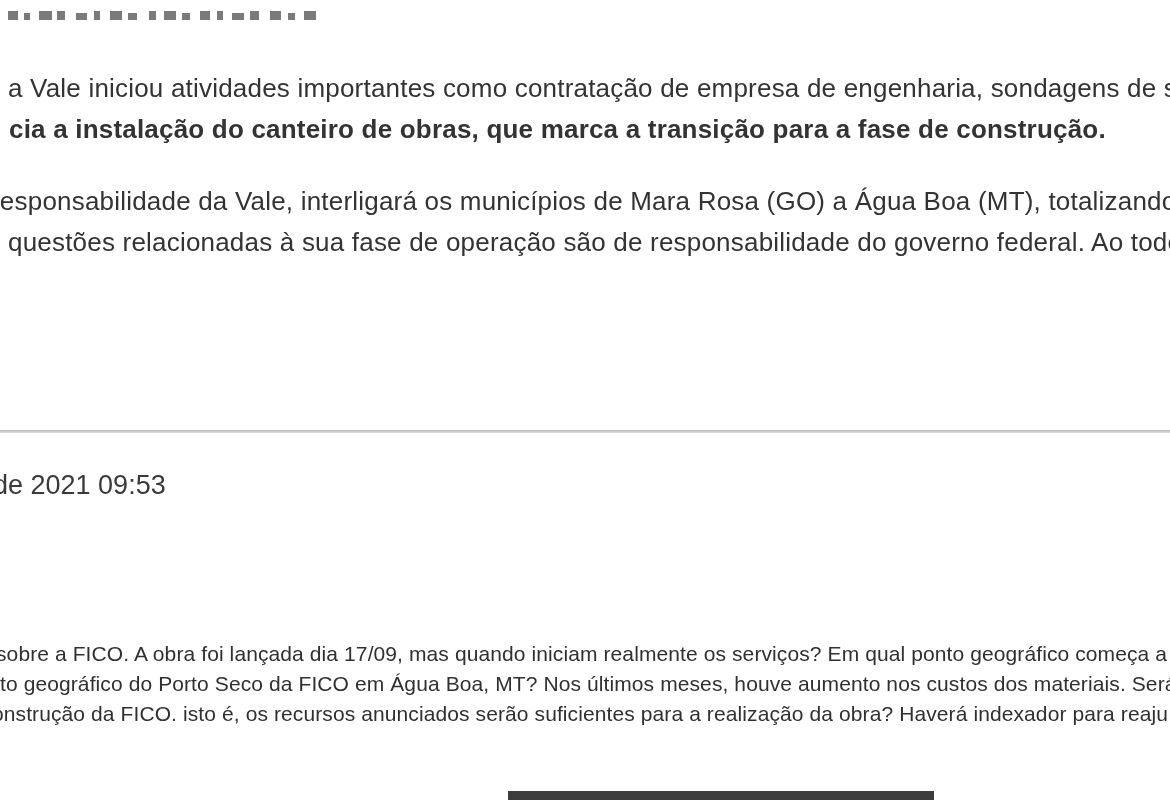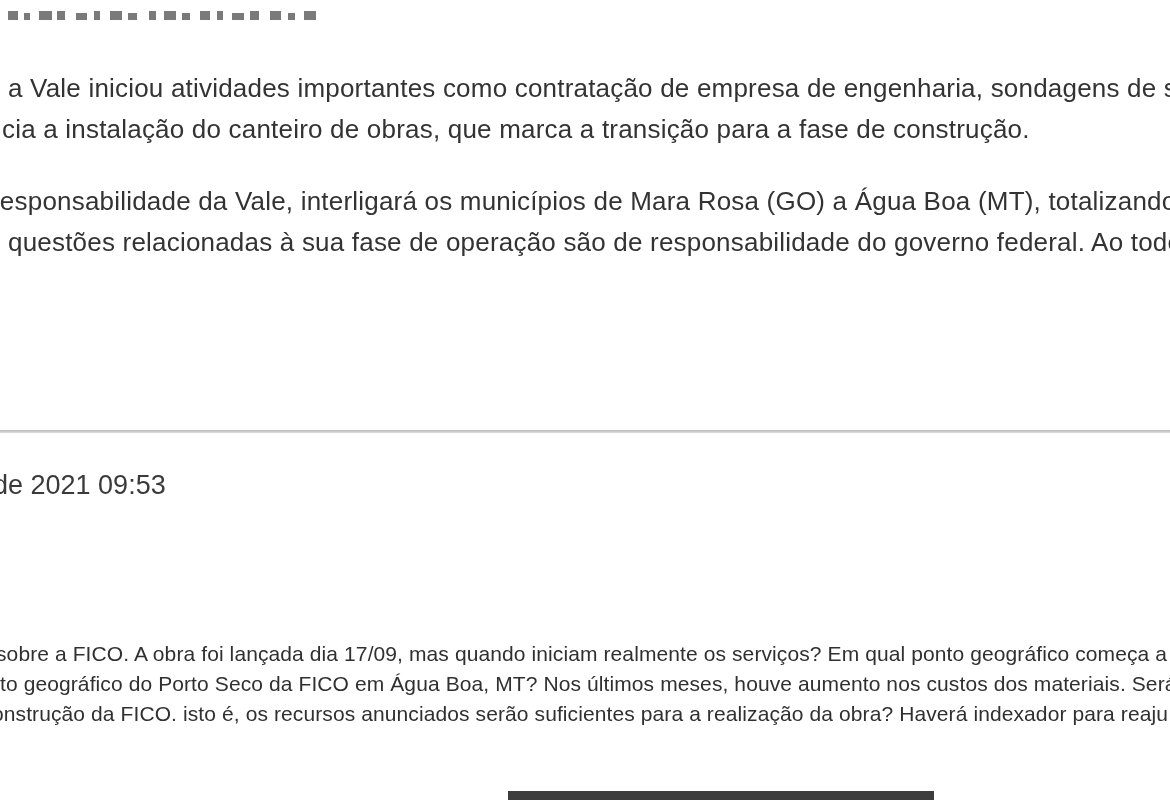--- a/index.html
+++ b/index.html
@@ -103,21 +103,21 @@
   <span class="frag-l"></span>
   <span class="frag-m"></span>
   <span class="frag-n"></span>
   <span class="frag-o"></span>
   <span class="frag-p"></span>
   <span class="frag-q"></span>
   <span class="frag-r"></span>
 </div>
 
 <div class="article-line" style="left:8px; top:73px;">a Vale iniciou atividades importantes como contratação de empresa de engenharia, sondagens de solo</div>
-<div class="article-line" style="left:2px; top:114px;">cia a instalação do canteiro de obras, que marca a transição para a fase de construção.</div>
+<div class="article-line" style="left:9px; top:114px;font-weight:bold;">cia a instalação do canteiro de obras, que marca a transição para a fase de construção.</div>
 
 <div class="article-line" style="left:-9px; top:186px;">responsabilidade da Vale, interligará os municípios de Mara Rosa (GO) a Água Boa (MT), totalizando</div>
 <div class="article-line" style="left:8px; top:227px;">questões relacionadas à sua fase de operação são de responsabilidade do governo federal. Ao todo</div>
 
 <div class="divider"></div>
 
 <div class="timestamp" style="left:-7px; top:470px;">de 2021 09:53</div>
 
 <div class="q-line" style="left:-4px; top:641px;">sobre a FICO. A obra foi lançada dia 17/09, mas quando iniciam realmente os serviços? Em qual ponto geográfico começa a</div>
 <div class="q-line" style="left:0px; top:671px;">to geográfico do Porto Seco da FICO em Água Boa, MT? Nos últimos meses, houve aumento nos custos dos materiais. Será</div>

